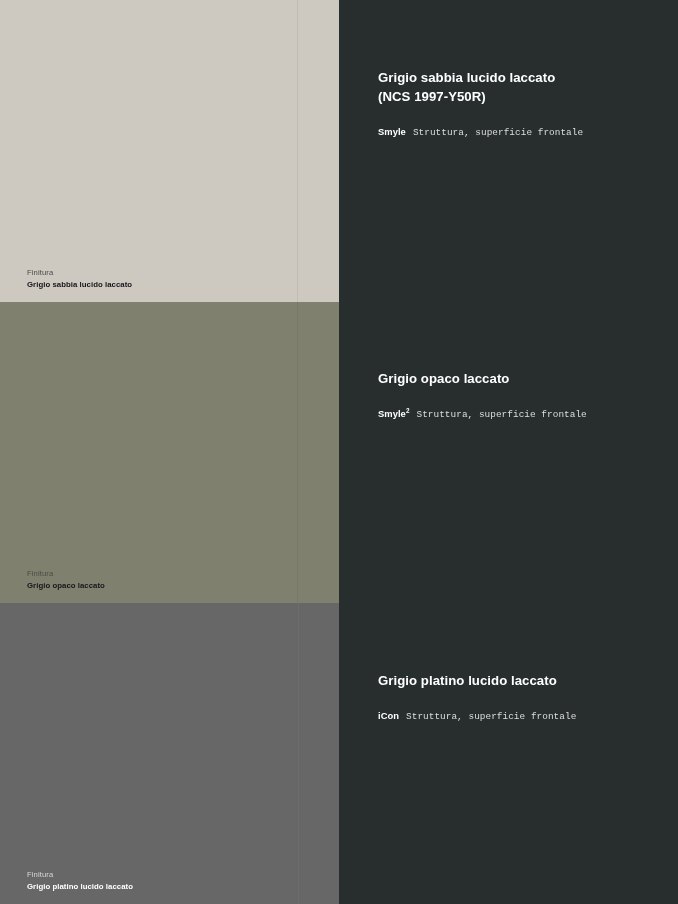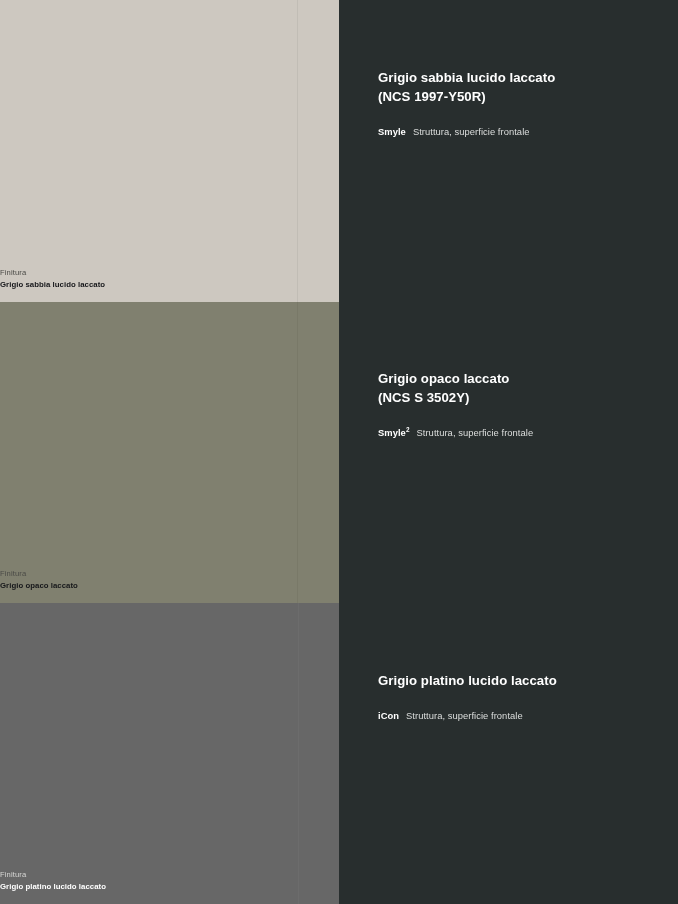--- a/index.html
+++ b/index.html
@@ -53,21 +53,21 @@
     top: 0;
     bottom: 0;
     left: 298px;
     width: 1px;
     background: rgba(255, 255, 255, 0.035);
     pointer-events: none;
   }
 
   .swatch-caption {
     position: absolute;
-    left: 0;
+    left: 27px;
     bottom: 12px;
     line-height: 1.34;
   }
   .caption-label {
     display: block;
     font-size: 7.6px;
     font-weight: 400;
     letter-spacing: 0.12px;
     margin-bottom: 1px;
   }
@@ -119,20 +119,21 @@
     color: #ffffff;
     margin-right: 7px;
   }
   .desc-brand sup {
     font-size: 0.68em;
     vertical-align: super;
     line-height: 0;
   }
   .desc-detail {
     font-weight: 400;
+    font-family: Liberation Mono, monospace;
   }
 </style>
 </head>
 <body style="background: rgb(40, 46, 46);">
 
 <div class="page">
 
   <div class="row" id="row-0" style="top:0px; height:302px;">
 
     <div class="swatch" id="swatch-0" style="background: rgb(205, 200, 192);">
@@ -163,21 +164,20 @@
       <div class="swatch-caption caption-dark" id="caption-1">
         <span class="caption-label">Finitura</span>
         <span class="caption-name">Grigio opaco laccato</span>
       </div>
     </div>
 
     <div class="desc">
       <div class="desc-inner" id="desc-inner-1" style="top:67px;">
         <h2 class="desc-title">
           <span class="title-line">Grigio opaco laccato</span>
-          <span class="title-line" id="title2-1">(NCS S 3502Y)</span>
         </h2>
         <p class="desc-meta">
           <span class="desc-brand"><span>Smyle</span><sup id="sup-1">2</sup></span><span class="desc-detail">Struttura, superficie frontale</span>
         </p>
       </div>
     </div>
   </div>
 
   <div class="row" id="row-2" style="top:603px; height:301px;">
 

